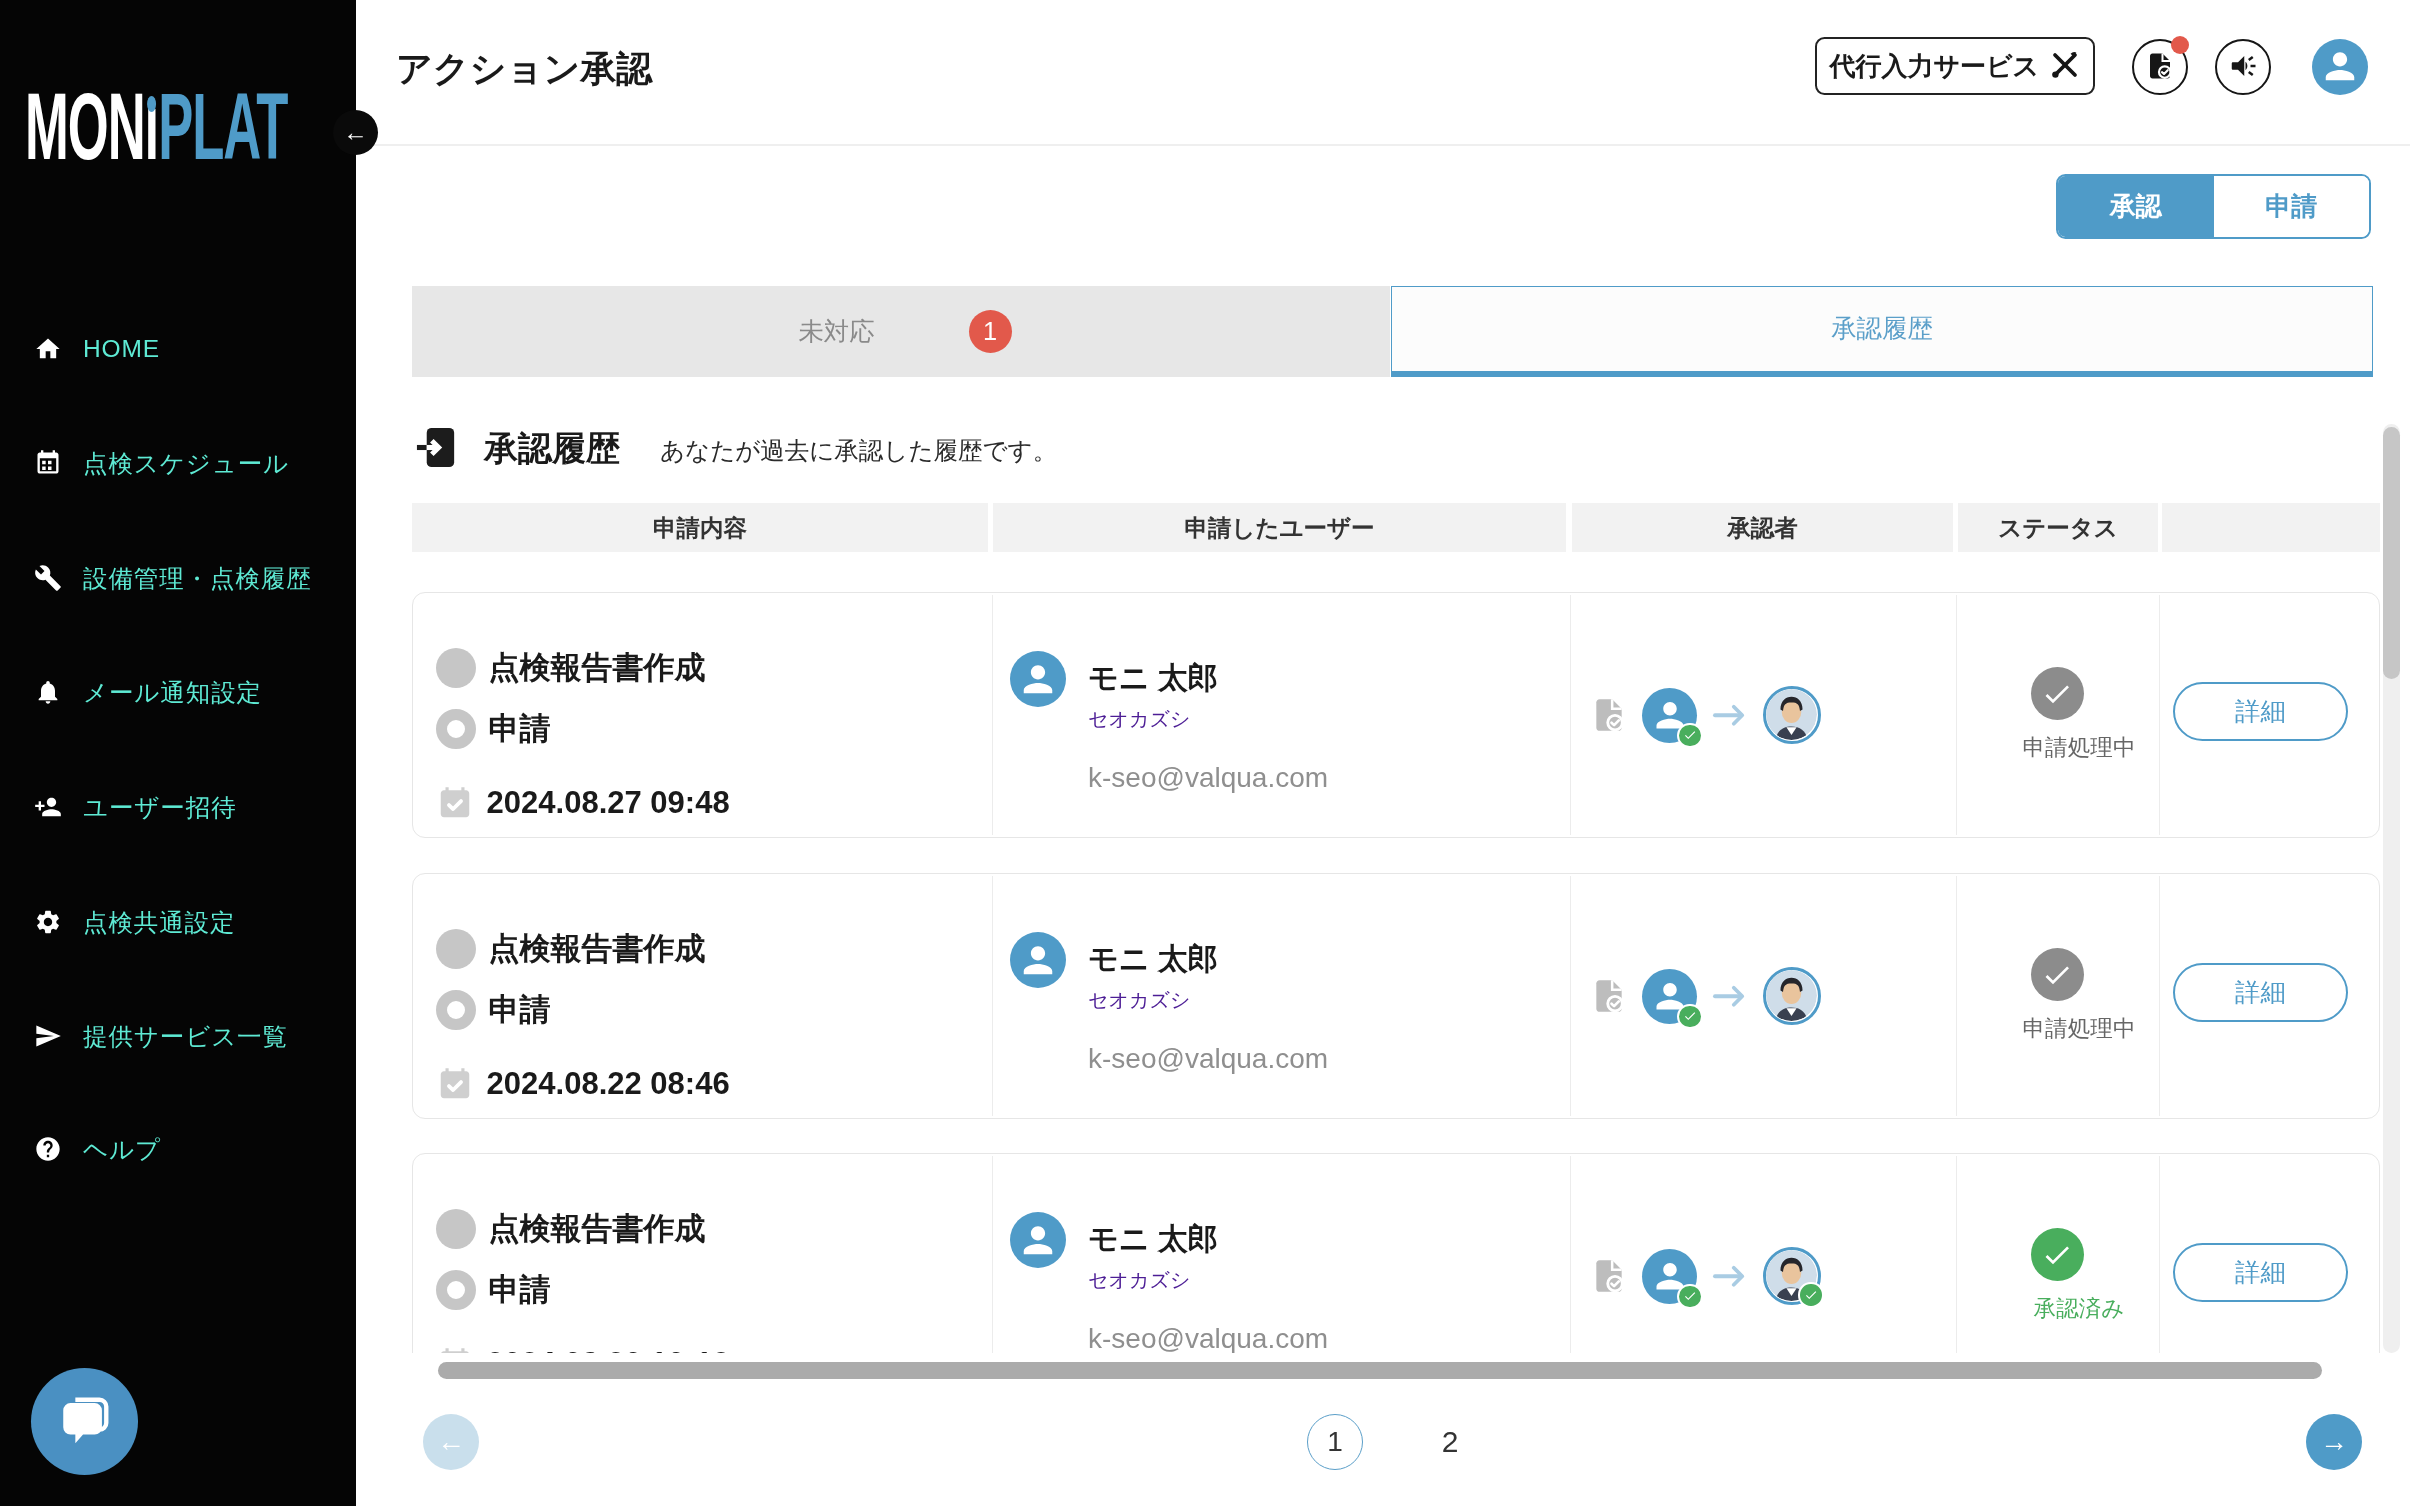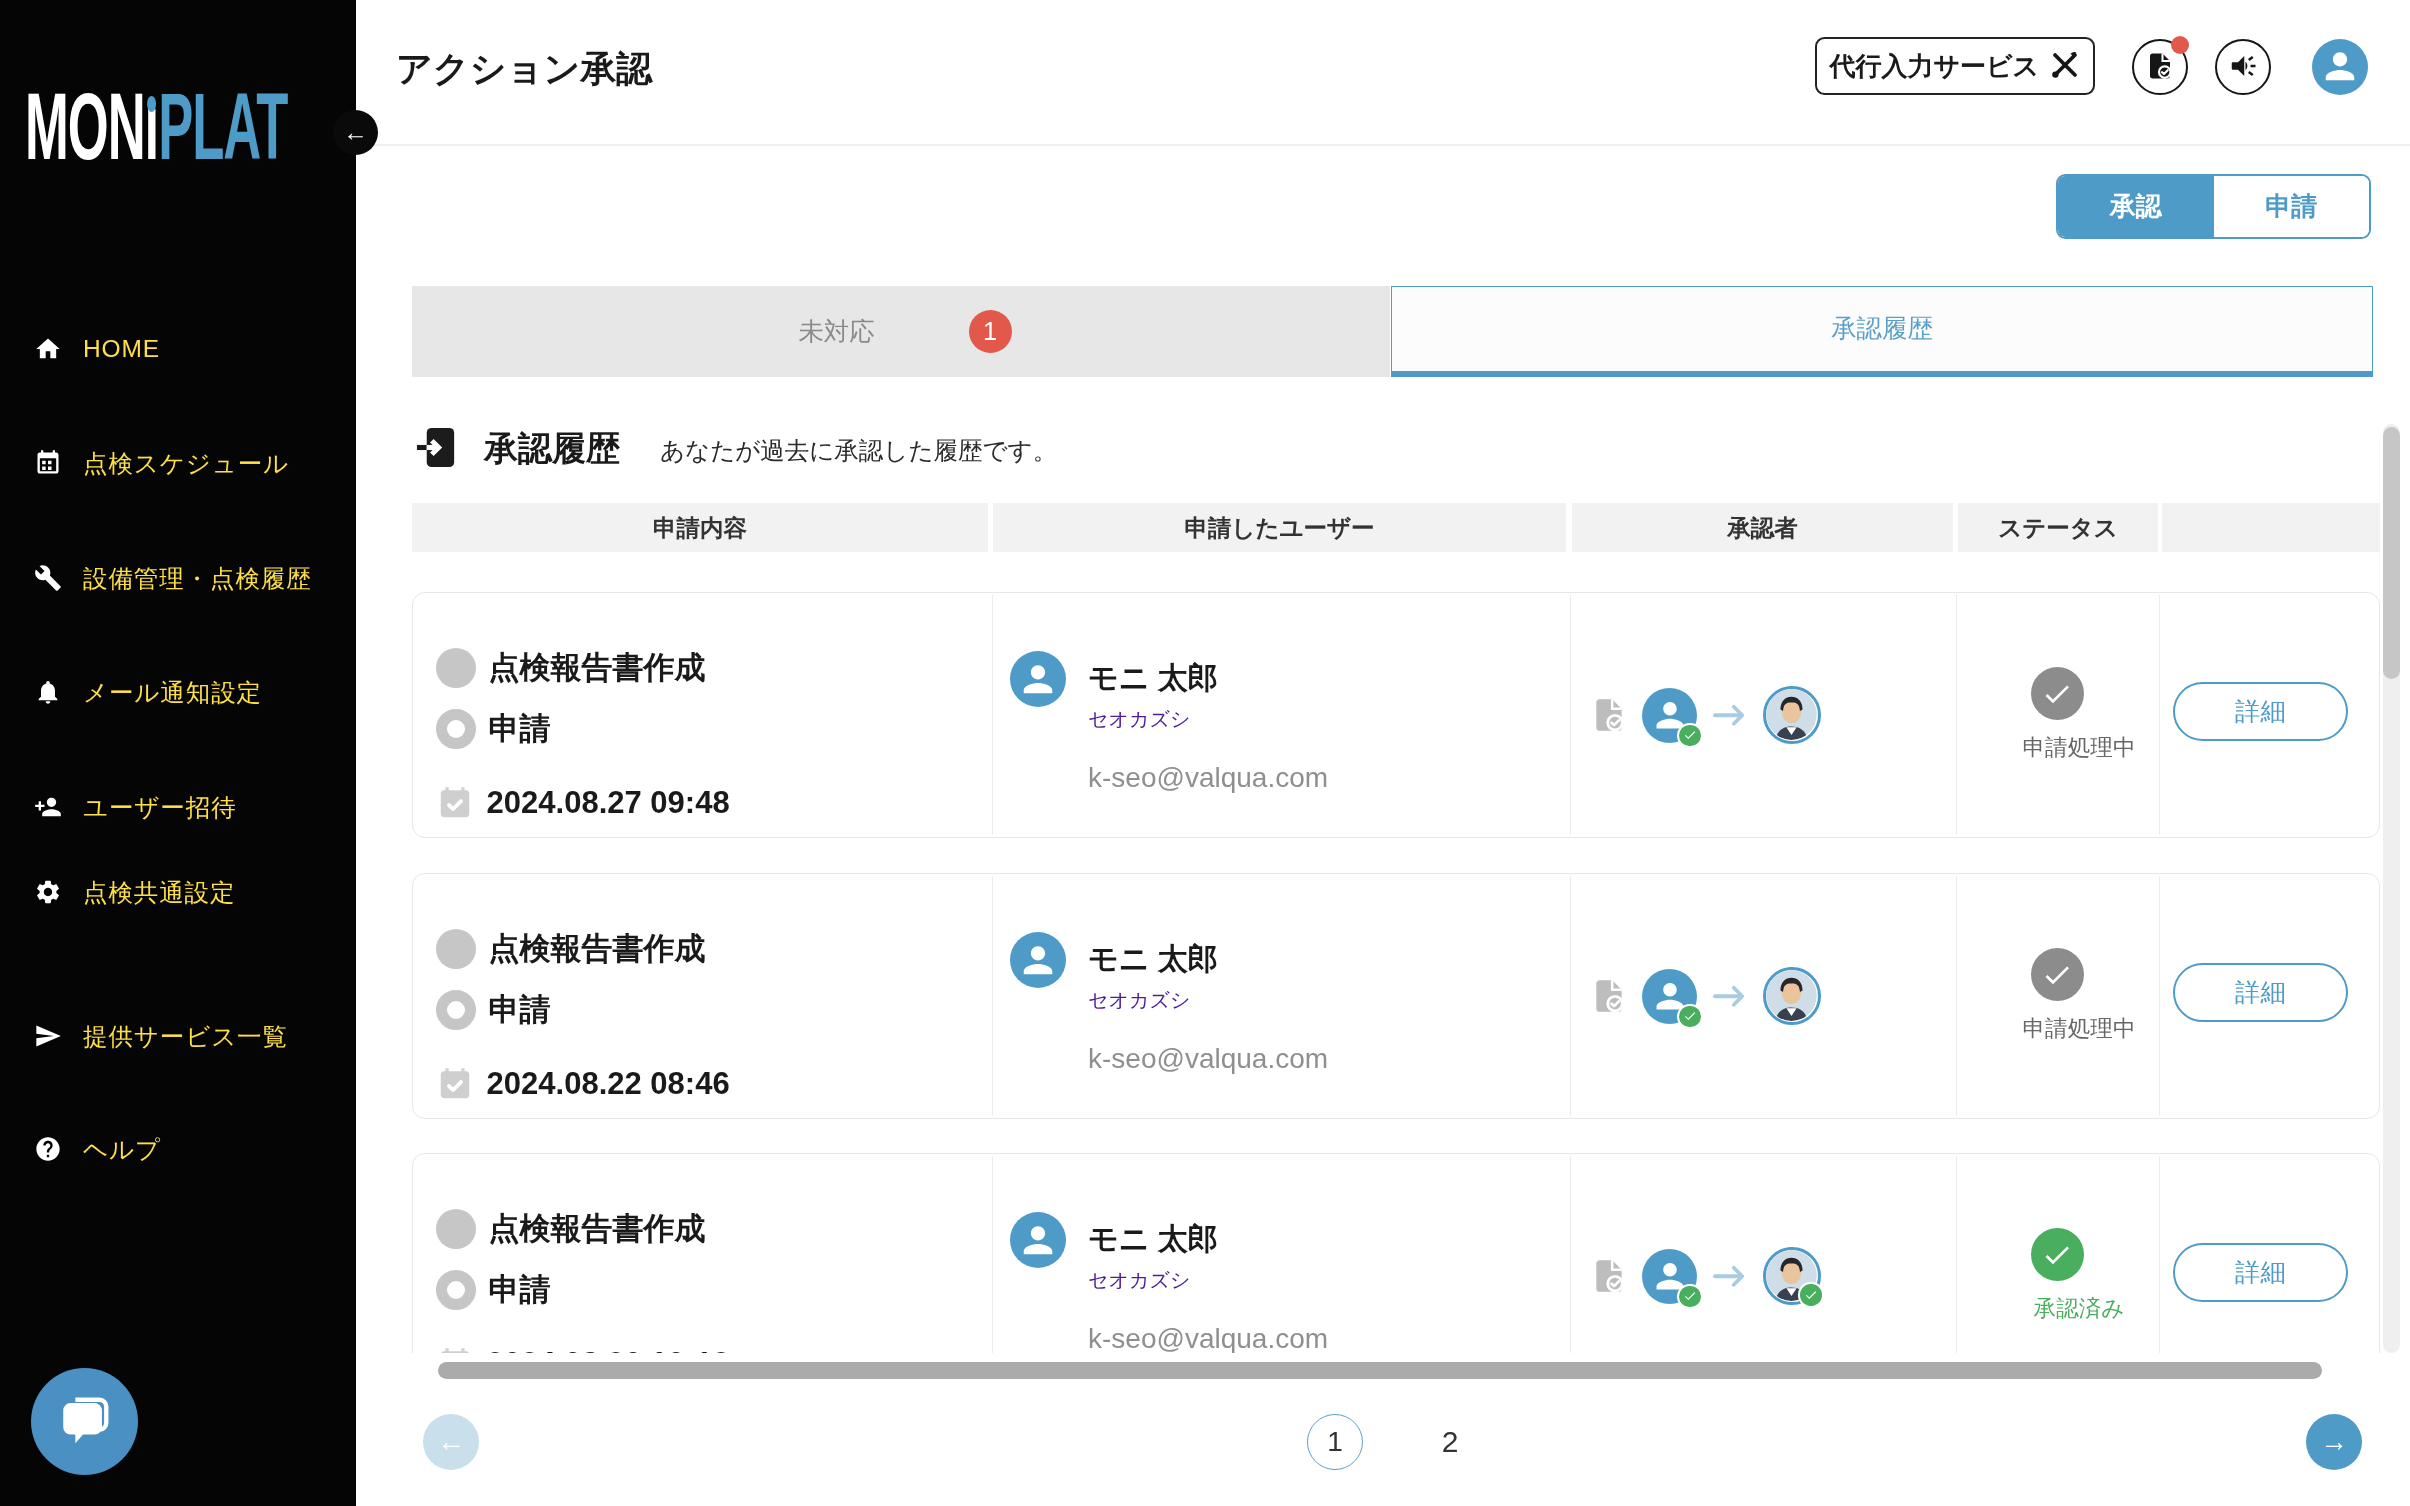--- a/index.html
+++ b/index.html
@@ -14,21 +14,21 @@
   .logo{position:absolute;left:24.5px;top:83px;height:94px;font-weight:900;font-size:94px;line-height:87px;
         letter-spacing:-1.9px;transform:scaleX(.56);transform-origin:left center;white-space:nowrap;cursor:pointer;}
   .logo .lw{color:#fff;}
   .logo .li{color:#fff;position:relative;display:inline-block;}
   .logo .li::after{content:"";position:absolute;top:13px;left:50%;transform:translateX(-50%);
         width:16px;height:16px;border-radius:50%;background:var(--accent);}
   .logo .lb{color:var(--accent);}
   .collapse-btn{position:absolute;left:333px;top:110px;width:45px;height:45px;border-radius:50%;
         background:#0a0a0a;color:#fff;display:flex;align-items:center;justify-content:center;
         font-size:24.5px;font-weight:bold;z-index:9;cursor:pointer;}
-  .nav-item{position:absolute;left:0;width:356px;height:56px;display:flex;align-items:center;color:#fde047;cursor:pointer;}
+  .nav-item{position:absolute;left:0;width:356px;height:56px;display:flex;align-items:center;color:#5eead4;cursor:pointer;}
   .nav-item .nicon{position:absolute;left:34px;width:28px;height:28px;display:flex;align-items:center;justify-content:center;}
   .nav-item .nicon svg{width:28px;height:28px;fill:#fff;}
   .nav-item .nlabel{position:absolute;left:83px;font-size:24.5px;letter-spacing:0.9px;}
   .chat-btn{position:absolute;left:31px;top:1368px;width:107px;height:107px;border-radius:50%;
         background:#4A90C2;display:flex;align-items:center;justify-content:center;cursor:pointer;}
   .chat-btn svg{width:58px;height:58px;}
 
   
   .page-title{position:absolute;left:396px;top:45px;font-size:36px;font-weight:bold;color:#1a1a1a;}
   .proxy-btn{position:absolute;left:1815px;top:37px;width:280px;height:58px;border:2.8px solid #232323;border-radius:9.4px;
@@ -252,21 +252,21 @@
       <span class="nlabel">メール通知設定</span>
     </div>
     <div class="nav-item" style="top:779px">
       <span class="nicon">
           <svg viewBox="0 0 30 30" width="28" height="28">
             <use href="#i-user-plus"></use>
           </svg>
         </span>
       <span class="nlabel">ユーザー招待</span>
     </div>
-    <div class="nav-item" style="top:864px">
+    <div class="nav-item" style="top:894px">
       <span class="nicon">
           <svg viewBox="0 0 30 30" width="28" height="28">
             <use href="#i-gear"></use>
           </svg>
         </span>
       <span class="nlabel">点検共通設定</span>
     </div>
     <div class="nav-item" style="top:1008px">
       <span class="nicon">
           <svg viewBox="0 0 30 30" width="28" height="28">

